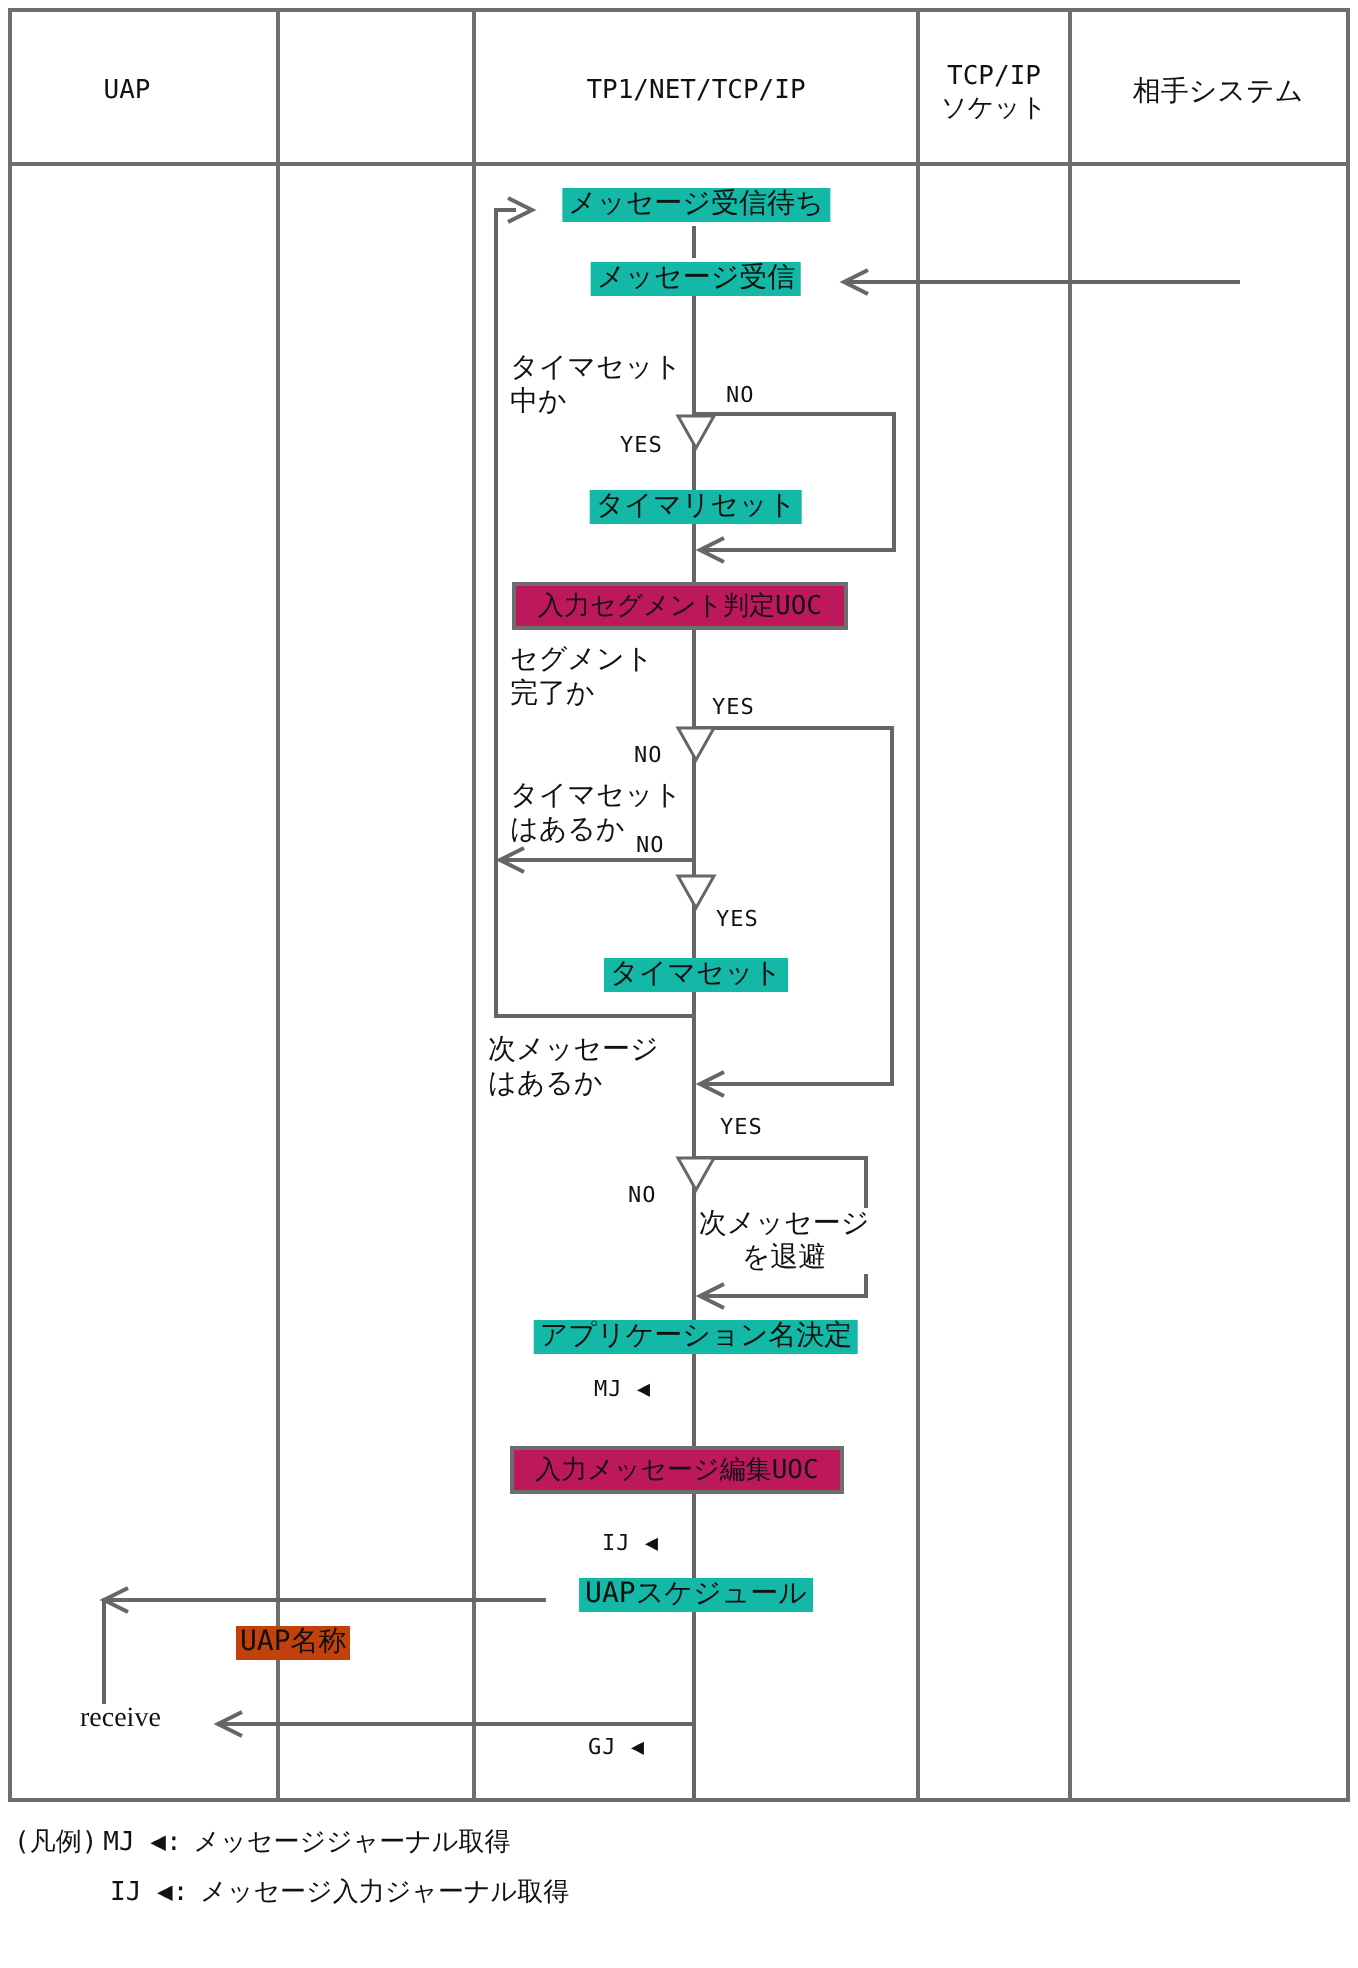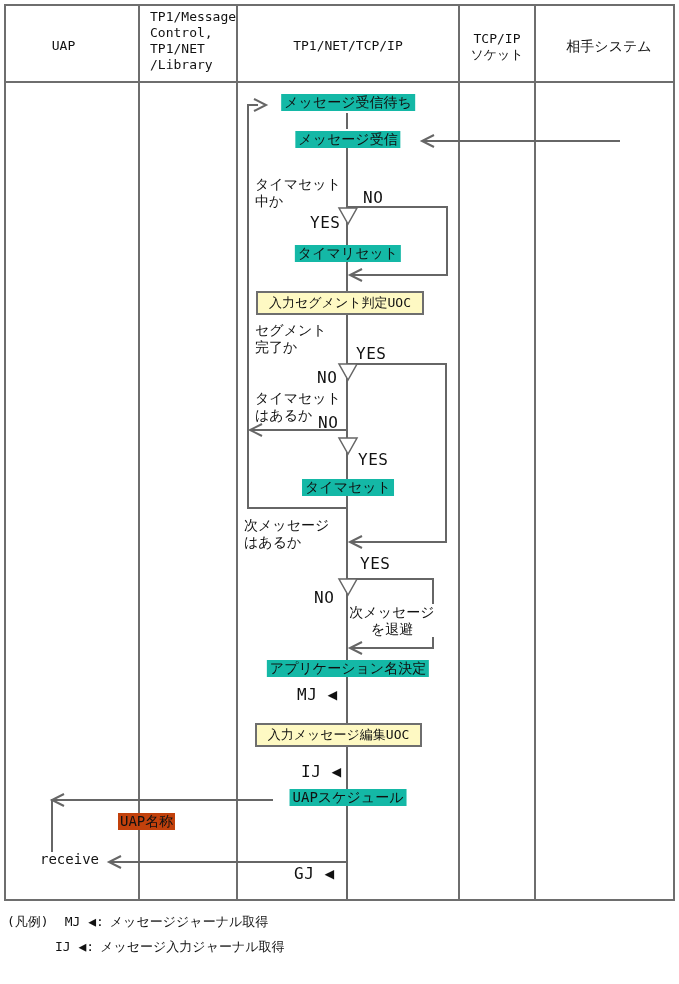--- a/index.html
+++ b/index.html
@@ -1,27 +1,27 @@
 <!DOCTYPE html>
 <html><head>
 <meta charset="utf-8">
 <style>
   html,body { margin:0; padding:0; background:#ffffff; }
   body { font-family:"DejaVu Sans Mono","DejaVu Sans","Liberation Sans",sans-serif; color:#111; }
   .canvas { position:relative; width:679px; height:984px; background:#fff; overflow:hidden; }
   svg.overlay { position:absolute; left:0; top:0; }
   .lbl { position:absolute; font-size:14px; line-height:17px; white-space:nowrap; }
   .online { transform:translateX(-50%); background:#14b8a6; padding:0 3px; }
-  .dec { position:absolute; font-size:16px; line-height:15px; white-space:nowrap; letter-spacing:0.5px; }
+  .dec { position:absolute; font-size:11px; line-height:15px; white-space:nowrap; letter-spacing:0.5px; }
   .qlbl { position:absolute; font-size:14px; line-height:17px; white-space:nowrap; }
-  .box { position:absolute; border:2px solid #6e6e6e; background:#fef9c3; display:flex; align-items:center; justify-content:center; font-size:13px; white-space:nowrap; }
+  .box { position:absolute; border:2px solid #6e6e6e; background:#be185d; display:flex; align-items:center; justify-content:center; font-size:13px; white-space:nowrap; }
   .hdr { position:absolute; font-size:13px; line-height:16px; }
   .ctr { text-align:center; }
   .legend-row { position:absolute; font-size:13px; line-height:16px; white-space:nowrap; }
-  .legend-row .pre { margin-right:16px; }
+  .legend-row .pre { margin-right:3px; }
   .legend-row .txt { margin-left:6px;font-family:Liberation Mono, monospace; }
 </style>
 </head>
 <body>
 
 <div class="canvas">
 
   <svg class="overlay" width="679" height="984" viewBox="0 0 679 984">
 
     <rect x="5" y="5" width="669" height="895" fill="none" stroke="#6e6e6e" stroke-width="2"></rect>
@@ -58,26 +58,20 @@
     <line x1="347" y1="862" x2="111" y2="862" stroke="#666" stroke-width="2"></line>
     <polyline points="121,856 109,862 121,868" fill="none" stroke="#666" stroke-width="2"></polyline>
 
     <polygon points="339,208 357,208 348,224" fill="#fff" stroke="#666" stroke-width="1.5"></polygon>
     <polygon points="339,364 357,364 348,380" fill="#fff" stroke="#666" stroke-width="1.5"></polygon>
     <polygon points="339,438 357,438 348,454" fill="#fff" stroke="#666" stroke-width="1.5"></polygon>
     <polygon points="339,579 357,579 348,595" fill="#fff" stroke="#666" stroke-width="1.5"></polygon>
   </svg>
 
   <div class="hdr ctr" style="left:6px;top:38px;width:115px;">UAP</div>
-  <div class="hdr" style="left:150px;top:9px;">
-    <div>TP1/Message</div>
-    <div>Control,</div>
-    <div>TP1/NET</div>
-    <div>/Library</div>
-  </div>
   <div class="hdr ctr" style="left:239px;top:38px;width:218px;">TP1/NET/TCP/IP</div>
   <div class="hdr ctr" style="left:461px;top:31px;width:72px;">
     <div>TCP/IP</div>
     <div>ソケット</div>
   </div>
   <div class="hdr ctr" style="left:537px;top:38px;width:144px;font-size:14px;">相手システム</div>
 
   <div class="lbl online" style="left:348px;top:94px;">メッセージ受信待ち</div>
   <div class="lbl online" style="left:348px;top:131px;">メッセージ受信</div>
   <div class="lbl online" style="left:348px;top:245px;">タイマリセット</div>
@@ -117,21 +111,21 @@
   <div class="dec" style="left:314px;top:590px;">NO</div>
 
   <div class="box" style="left:256px;top:291px;width:164px;height:20px;">入力セグメント判定UOC</div>
   <div class="box" style="left:255px;top:723px;width:163px;height:20px;">入力メッセージ編集UOC</div>
 
   <div class="dec" style="left:297px;top:687px;">MJ ◀</div>
   <div class="dec" style="left:301px;top:764px;">IJ ◀</div>
   <div class="dec" style="left:294px;top:866px;">GJ ◀</div>
 
   <div class="lbl" style="left:118px;top:813px;background:#c2410c;padding:0 2px;">UAP名称</div>
-  <div class="lbl" style="left:40px;top:851px;font-size:14px;">receive</div>
+  <div class="lbl" style="left:40px;top:851px;font-size:14px;font-family:Liberation Serif, serif;">receive</div>
 
   <div class="legend-row" style="left:7px;top:914px;">
     <span class="pre">(凡例)</span><span>MJ ◀</span><span>:</span><span class="txt">メッセージジャーナル取得</span>
   </div>
   <div class="legend-row" style="left:55px;top:939px;">
     <span>IJ ◀</span><span>:</span><span class="txt">メッセージ入力ジャーナル取得</span>
   </div>
 
 </div>
 

